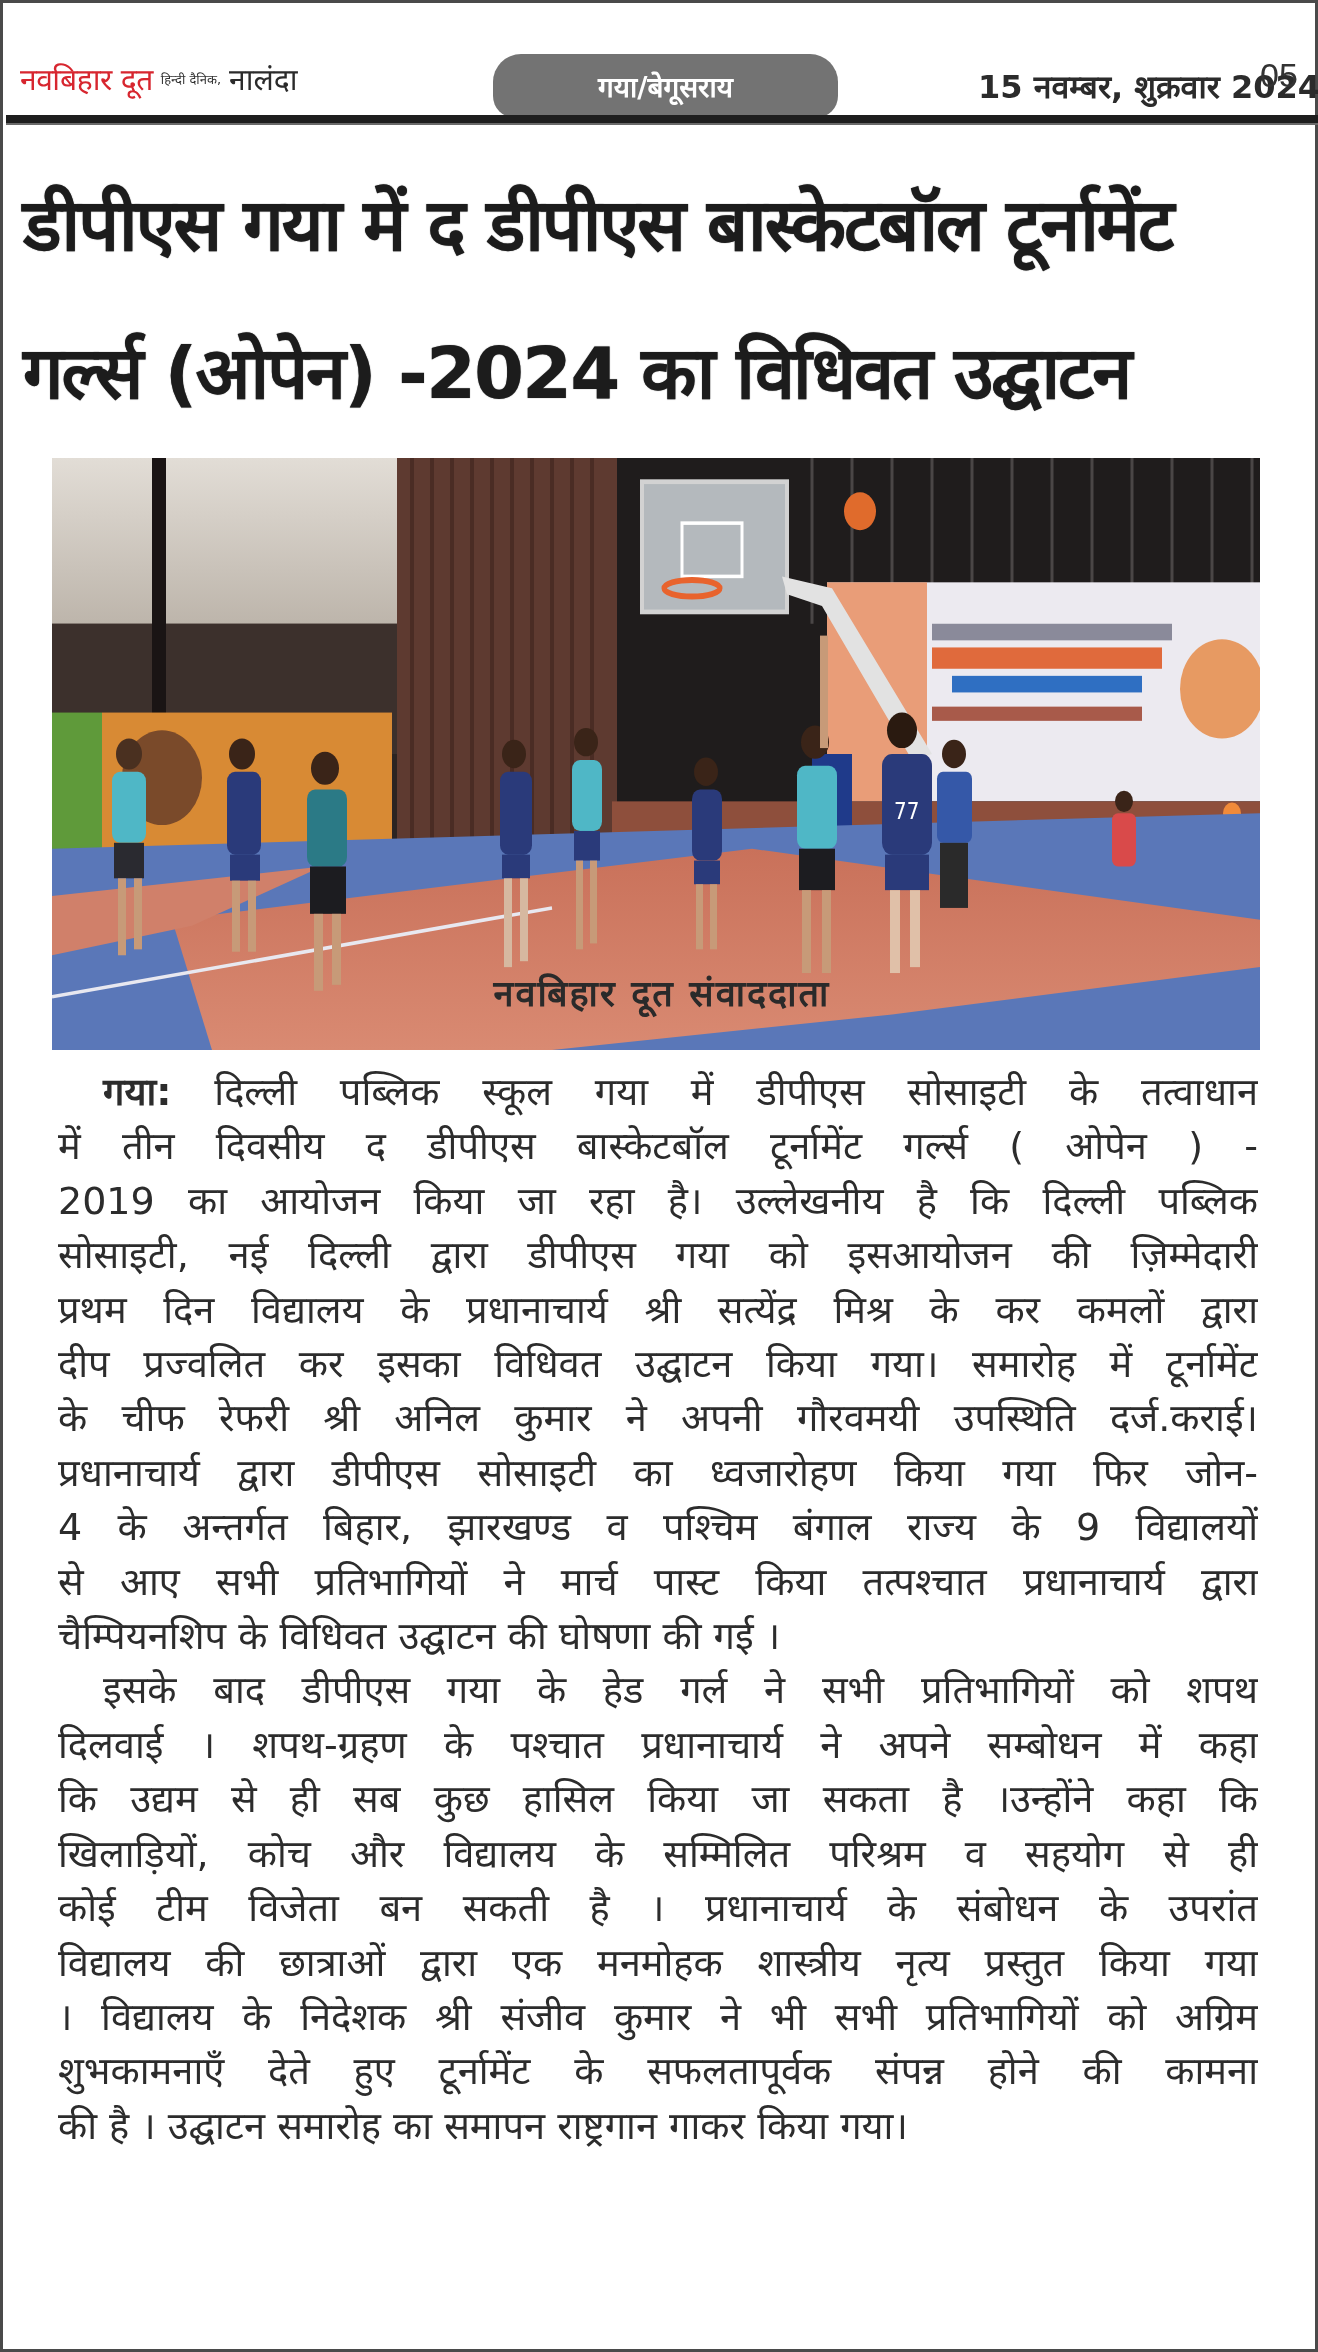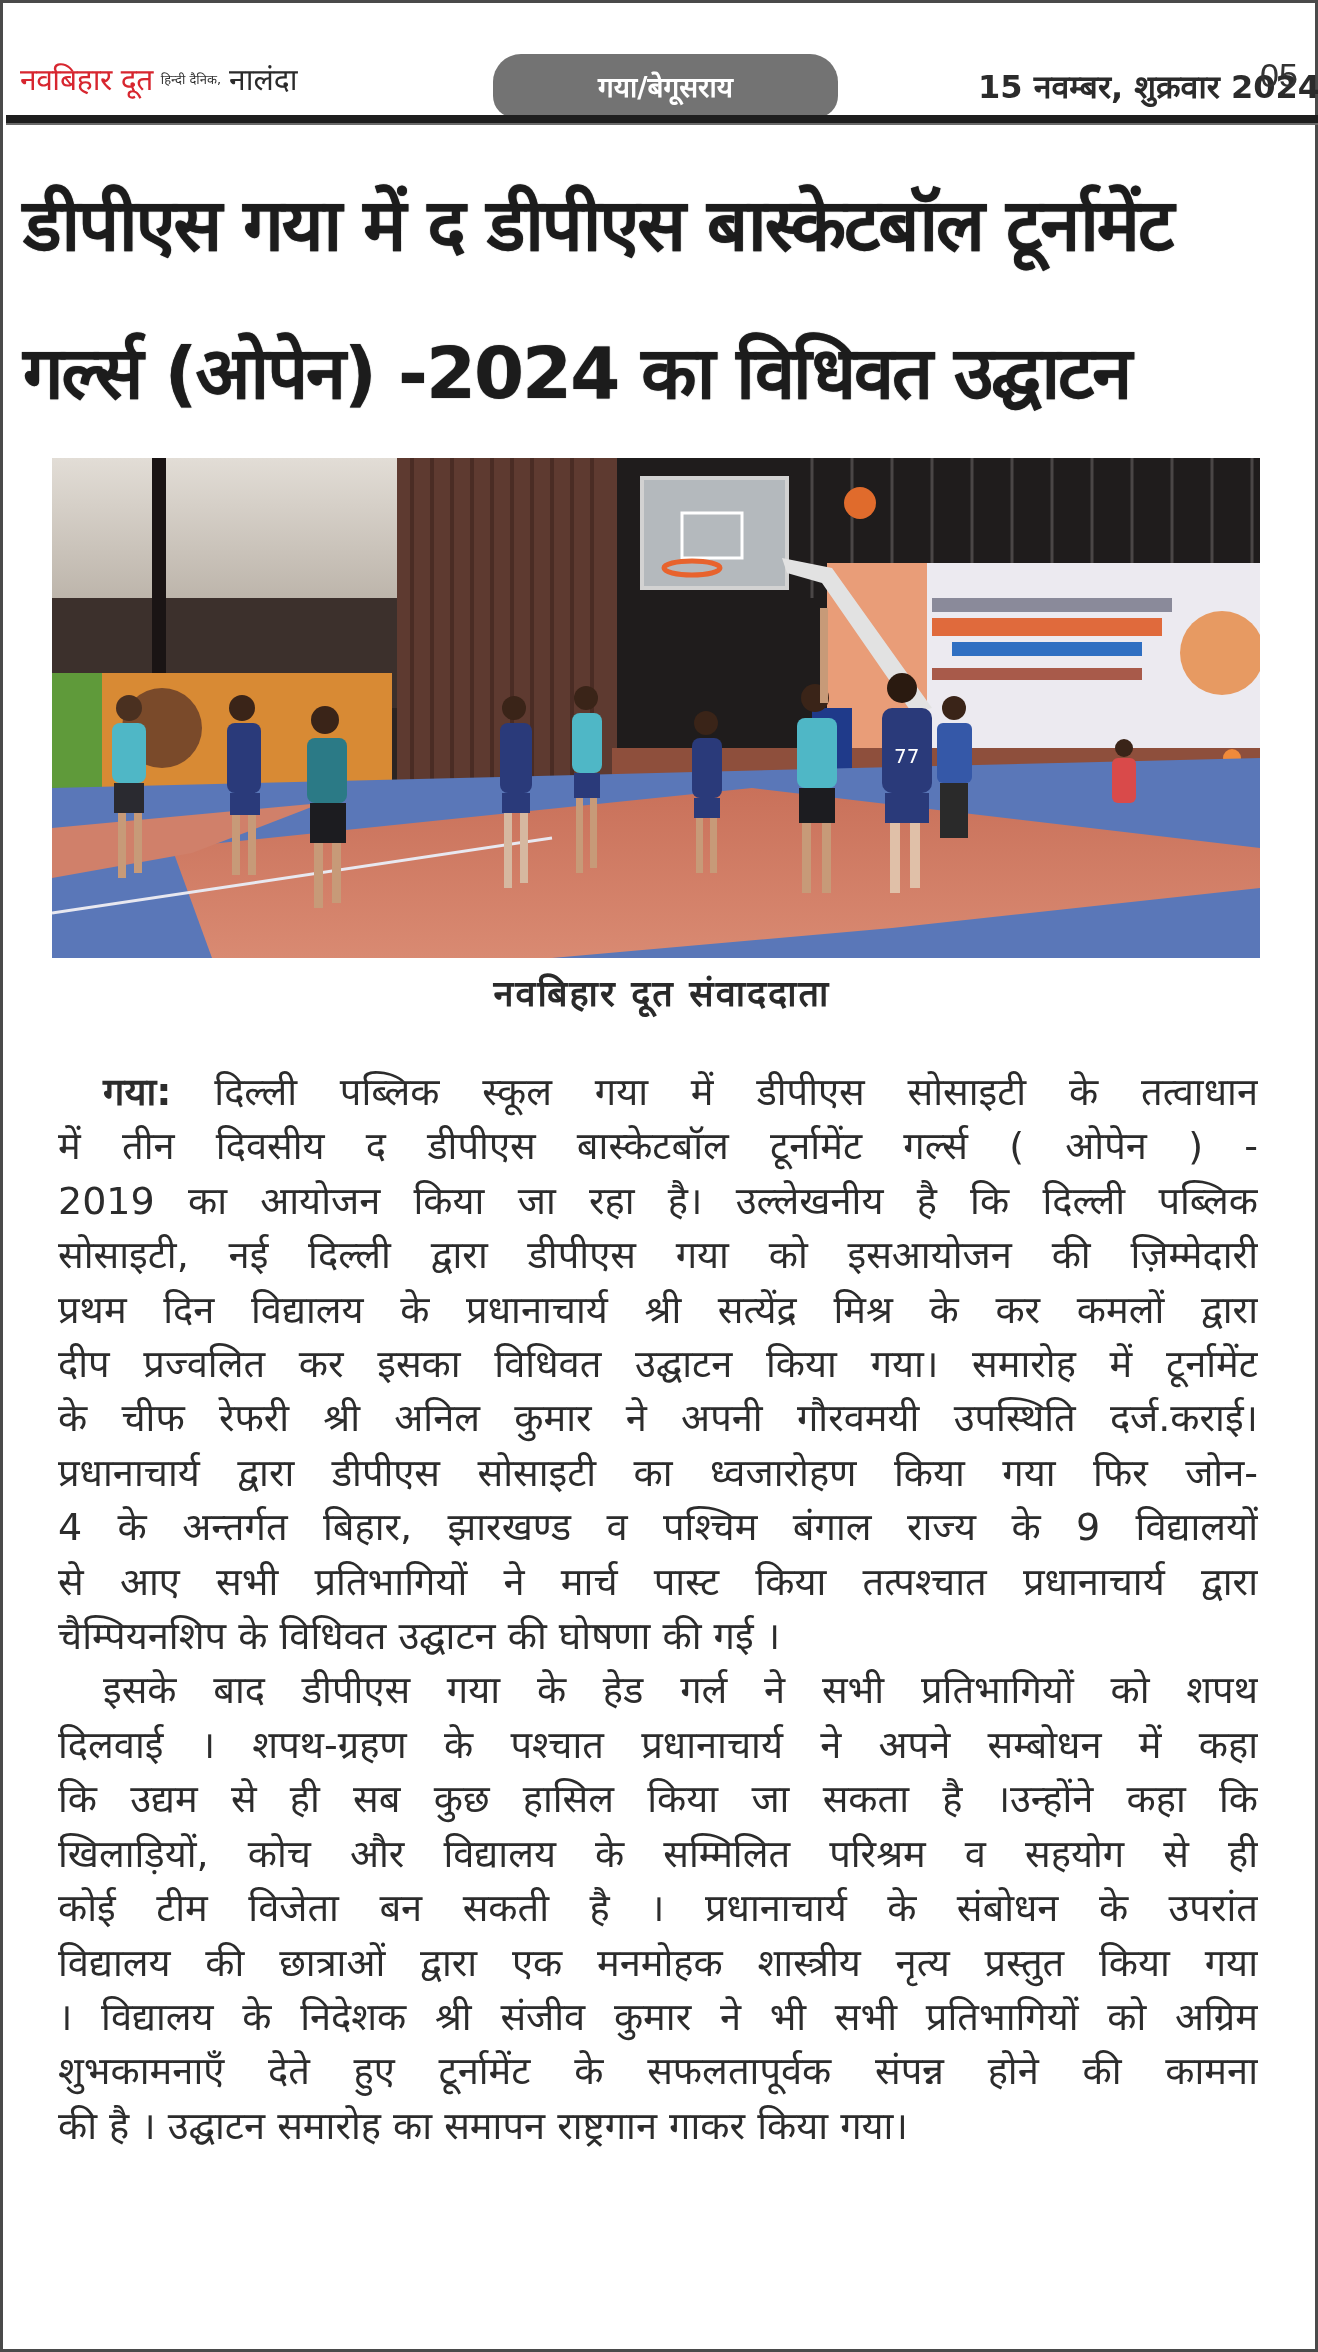--- a/index.html
+++ b/index.html
@@ -48,21 +48,21 @@
   .headline {
     position: absolute; left: 20px; top: 148px; width: 1278px;
     color: #1c1c1c; font-weight: bold;
     font-size: 72px; line-height: 148px; letter-spacing: -2px;
     text-shadow: 0 0 1px #555;
   }
   .headline-line { display: block; white-space: nowrap; }
 
   
   .photo {
-    position: absolute; left: 49px; top: 455px; width: 1208px; height: 500px;
+    position: absolute; left: 49px; top: 455px; width: 1208px; height: 592px;
     overflow: hidden; background: #8b5cf6; text-align: right;
   }
   .photo svg { width: 100%; height: 100%; display: block; }
 
   
   .byline {
     position: absolute; left: 0; top: 965px; width: 1318px; text-align: center;
     font-size: 36px; font-weight: bold; color: #2a2a2a; letter-spacing: 2px;
   }
 

